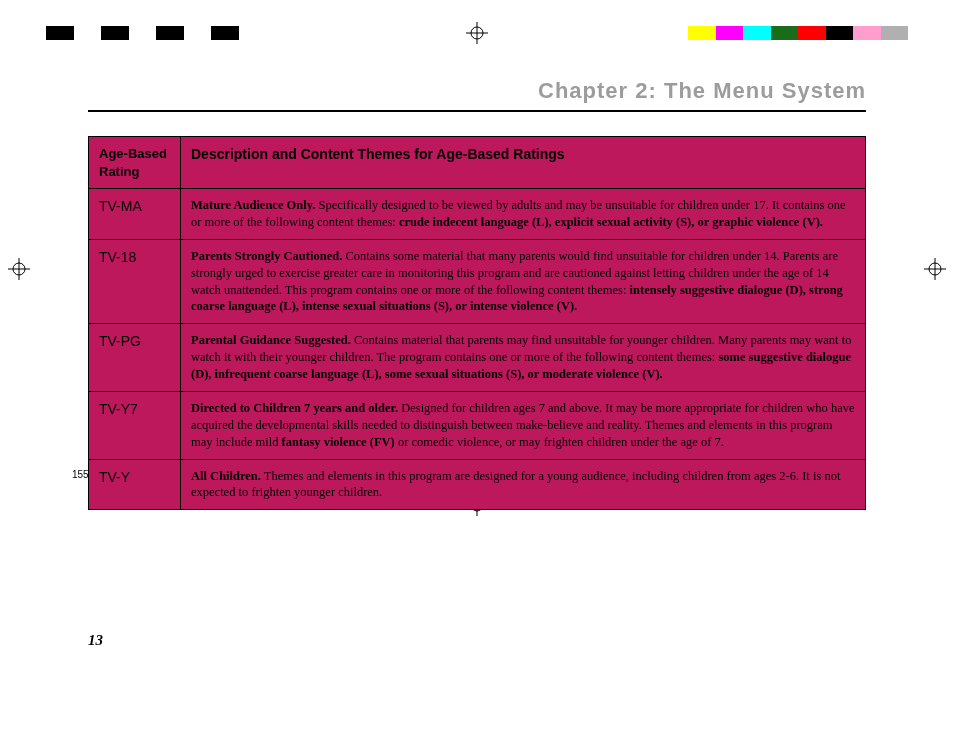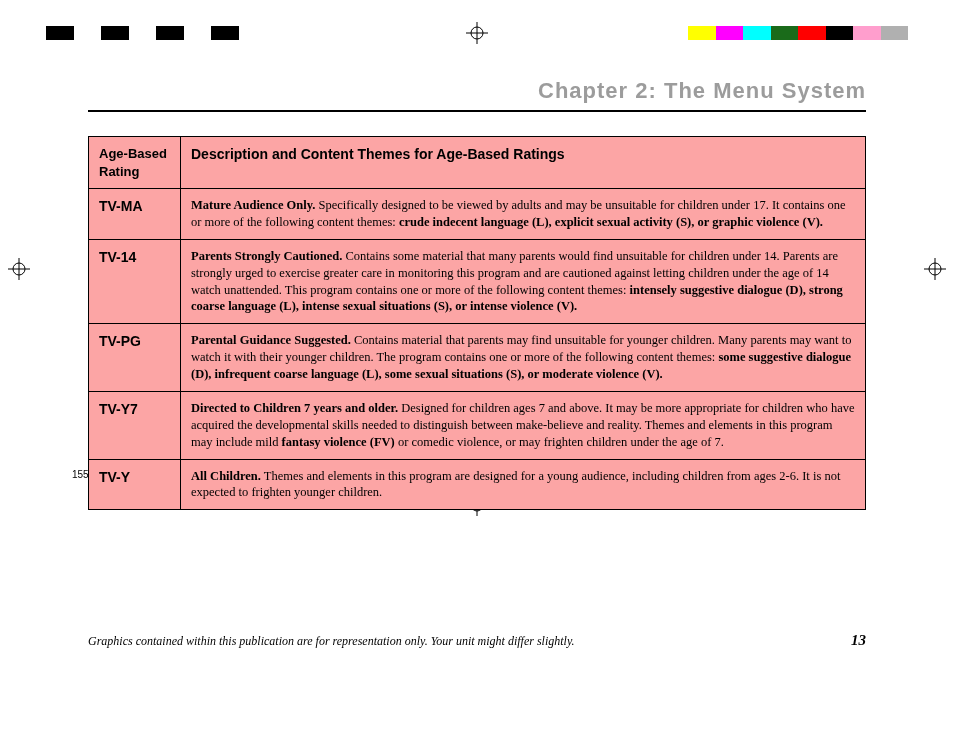--- a/index.html
+++ b/index.html
@@ -33,41 +33,41 @@
     padding-bottom: 6px;
   }
   .title-rule { border: 0; border-top: 2px solid #000; margin-bottom: 24px; }
 
   
   .ratings-wrap { position: relative; }
   table.ratings {
     position: relative;
     width: 100%;
     border-collapse: collapse;
-    background: #fca5a5;
+    background: #be185d;
     z-index: 1;
   }
   table.ratings th, table.ratings td {
     border: 1px solid #000;
     padding: 8px 10px;
     vertical-align: top;
     font-size: 12.5px;
     line-height: 1.35;
     text-align: left;
     font-family: Liberation Serif, serif;
   }
   table.ratings th {
     font-family: Arial, Helvetica, sans-serif;
     font-weight: 700;
   }
   table.ratings th.col-rating { width: 92px; font-size: 13px; }
   table.ratings th.col-desc   { font-size: 14px; }
   table.ratings td.rating-cell {
     font-family: Arial, Helvetica, sans-serif;
-    font-weight: 700;
+    font-weight: 400;
     font-size: 14px;
     vertical-align: top;
   }
   table.ratings td.desc-cell b { font-weight: 700; }
 
   
   .footer {
     position: absolute;
     left: 88px; right: 88px; top: 632px;
     font-style: italic;
@@ -141,42 +141,41 @@
             <th class="col-rating">Age-Based Rating</th>
             <th class="col-desc">Description and Content Themes for Age-Based Ratings</th>
           </tr>
         </thead>
         <tbody id="ratings-body">
             <tr>
               <td class="rating-cell">TV-MA</td>
               <td class="desc-cell"><b>Mature Audience Only.</b> Specifically designed to be viewed by adults and may be unsuitable for children under 17.  It contains one or more of the following content themes:  <b>crude indecent language (L), explicit sexual activity (S), or graphic violence (V).</b></td>
             </tr>
             <tr>
-              <td class="rating-cell">TV-14</td>
+              <td class="rating-cell">TV-18</td>
               <td class="desc-cell"><b>Parents Strongly Cautioned.</b> Contains some material that many parents would find unsuitable for children under 14.  Parents are strongly urged to exercise greater care in monitoring this program and are cautioned against letting children under the age of 14 watch unattended.  This program contains one or more of the following content themes:  <b>intensely suggestive dialogue (D), strong coarse language (L), intense sexual situations (S), or intense violence (V).</b></td>
             </tr>
             <tr>
               <td class="rating-cell">TV-PG</td>
               <td class="desc-cell"><b>Parental Guidance Suggested.</b> Contains material that parents may find unsuitable for younger children.  Many parents may want to watch it with their younger children.  The program contains one or more of the following content themes:  <b>some suggestive dialogue (D), infrequent coarse language (L), some sexual situations (S), or moderate violence (V).</b></td>
             </tr>
             <tr>
               <td class="rating-cell">TV-Y7</td>
               <td class="desc-cell"><b>Directed to Children 7 years and older.</b> Designed for children ages 7 and above.  It may be more appropriate for children who have acquired the developmental skills needed to distinguish between make-believe and reality.  Themes and elements in this program may include mild <b>fantasy violence (FV)</b> or comedic violence, or may frighten children under the age of 7.</td>
             </tr>
             <tr>
               <td class="rating-cell">TV-Y</td>
               <td class="desc-cell"><b>All Children.</b> Themes and elements in this program are designed for a young audience, including children from ages 2-6.  It is not expected to frighten younger children.</td>
             </tr>
           </tbody>
       </table>
     </div>
   </div>
 
   <div class="footer">
-    <span>Graphics contained within this publication are for representation only. Your unit might differ slightly.</span>
     <span class="pagenum">13</span>
   </div>
 
   <div class="slug">
     <span>1558177E.02</span>
     <span>13</span>
     <span>3/8/04, 2:00 PM</span>
   </div>
 
 </div>

